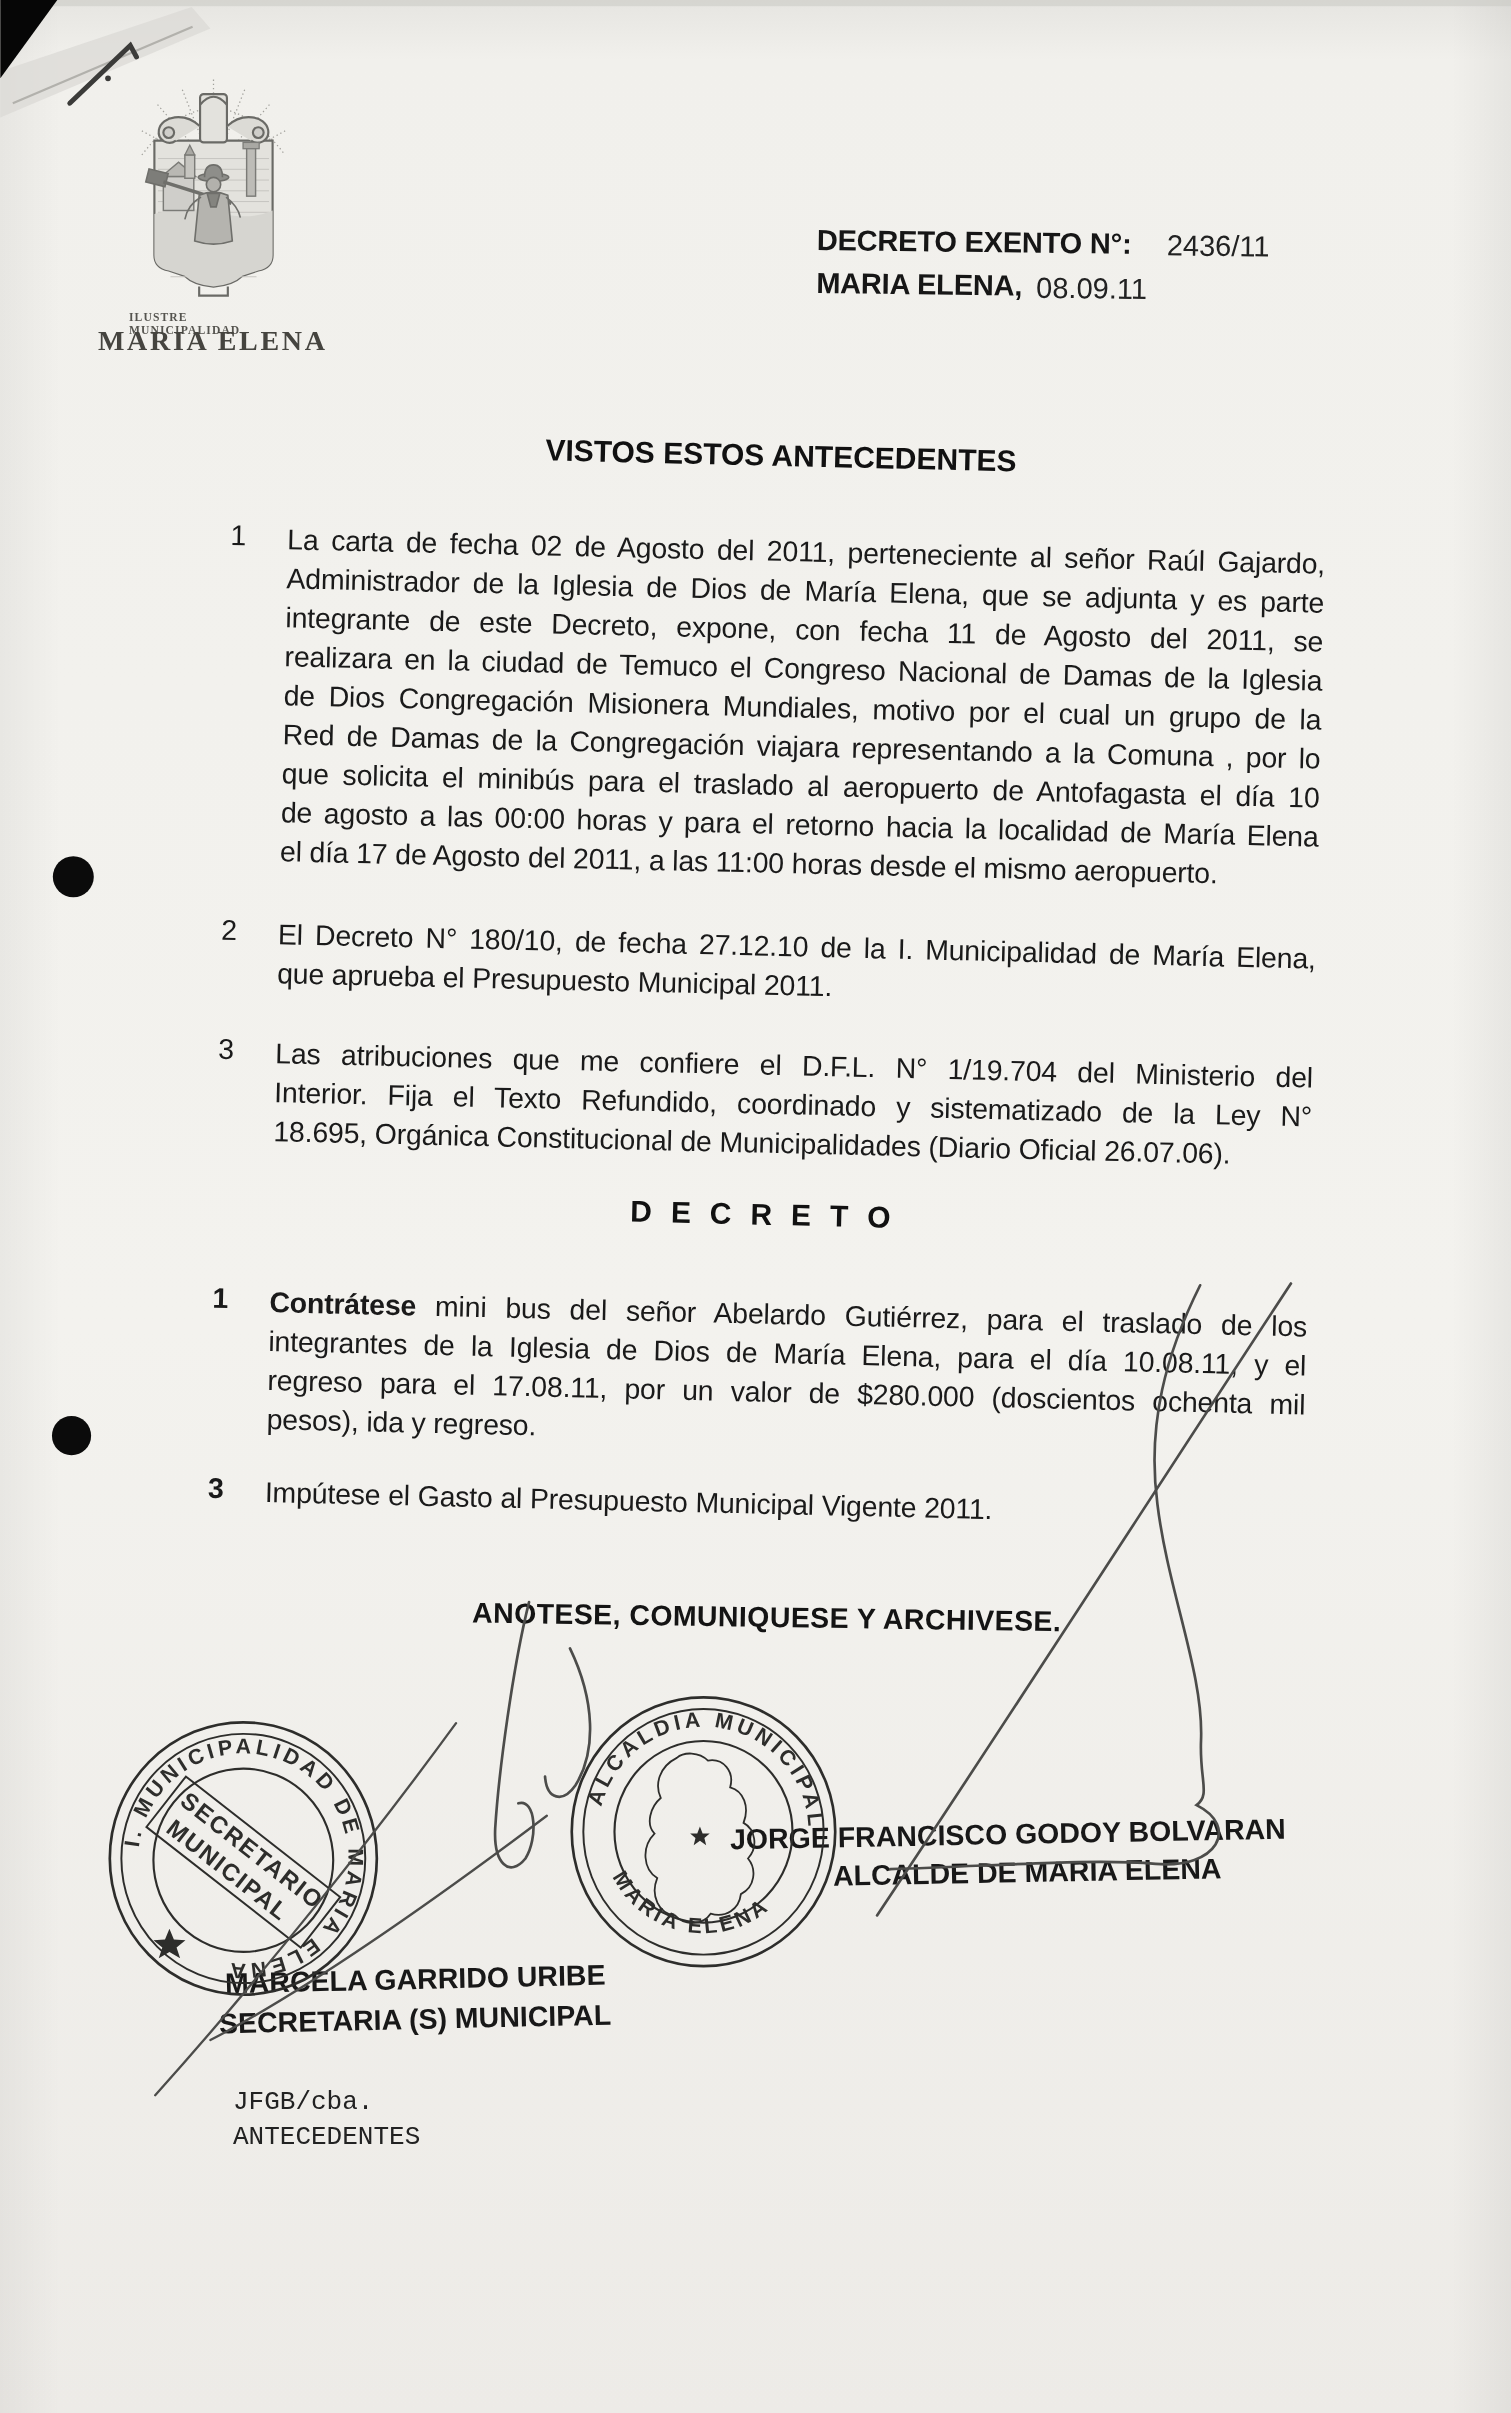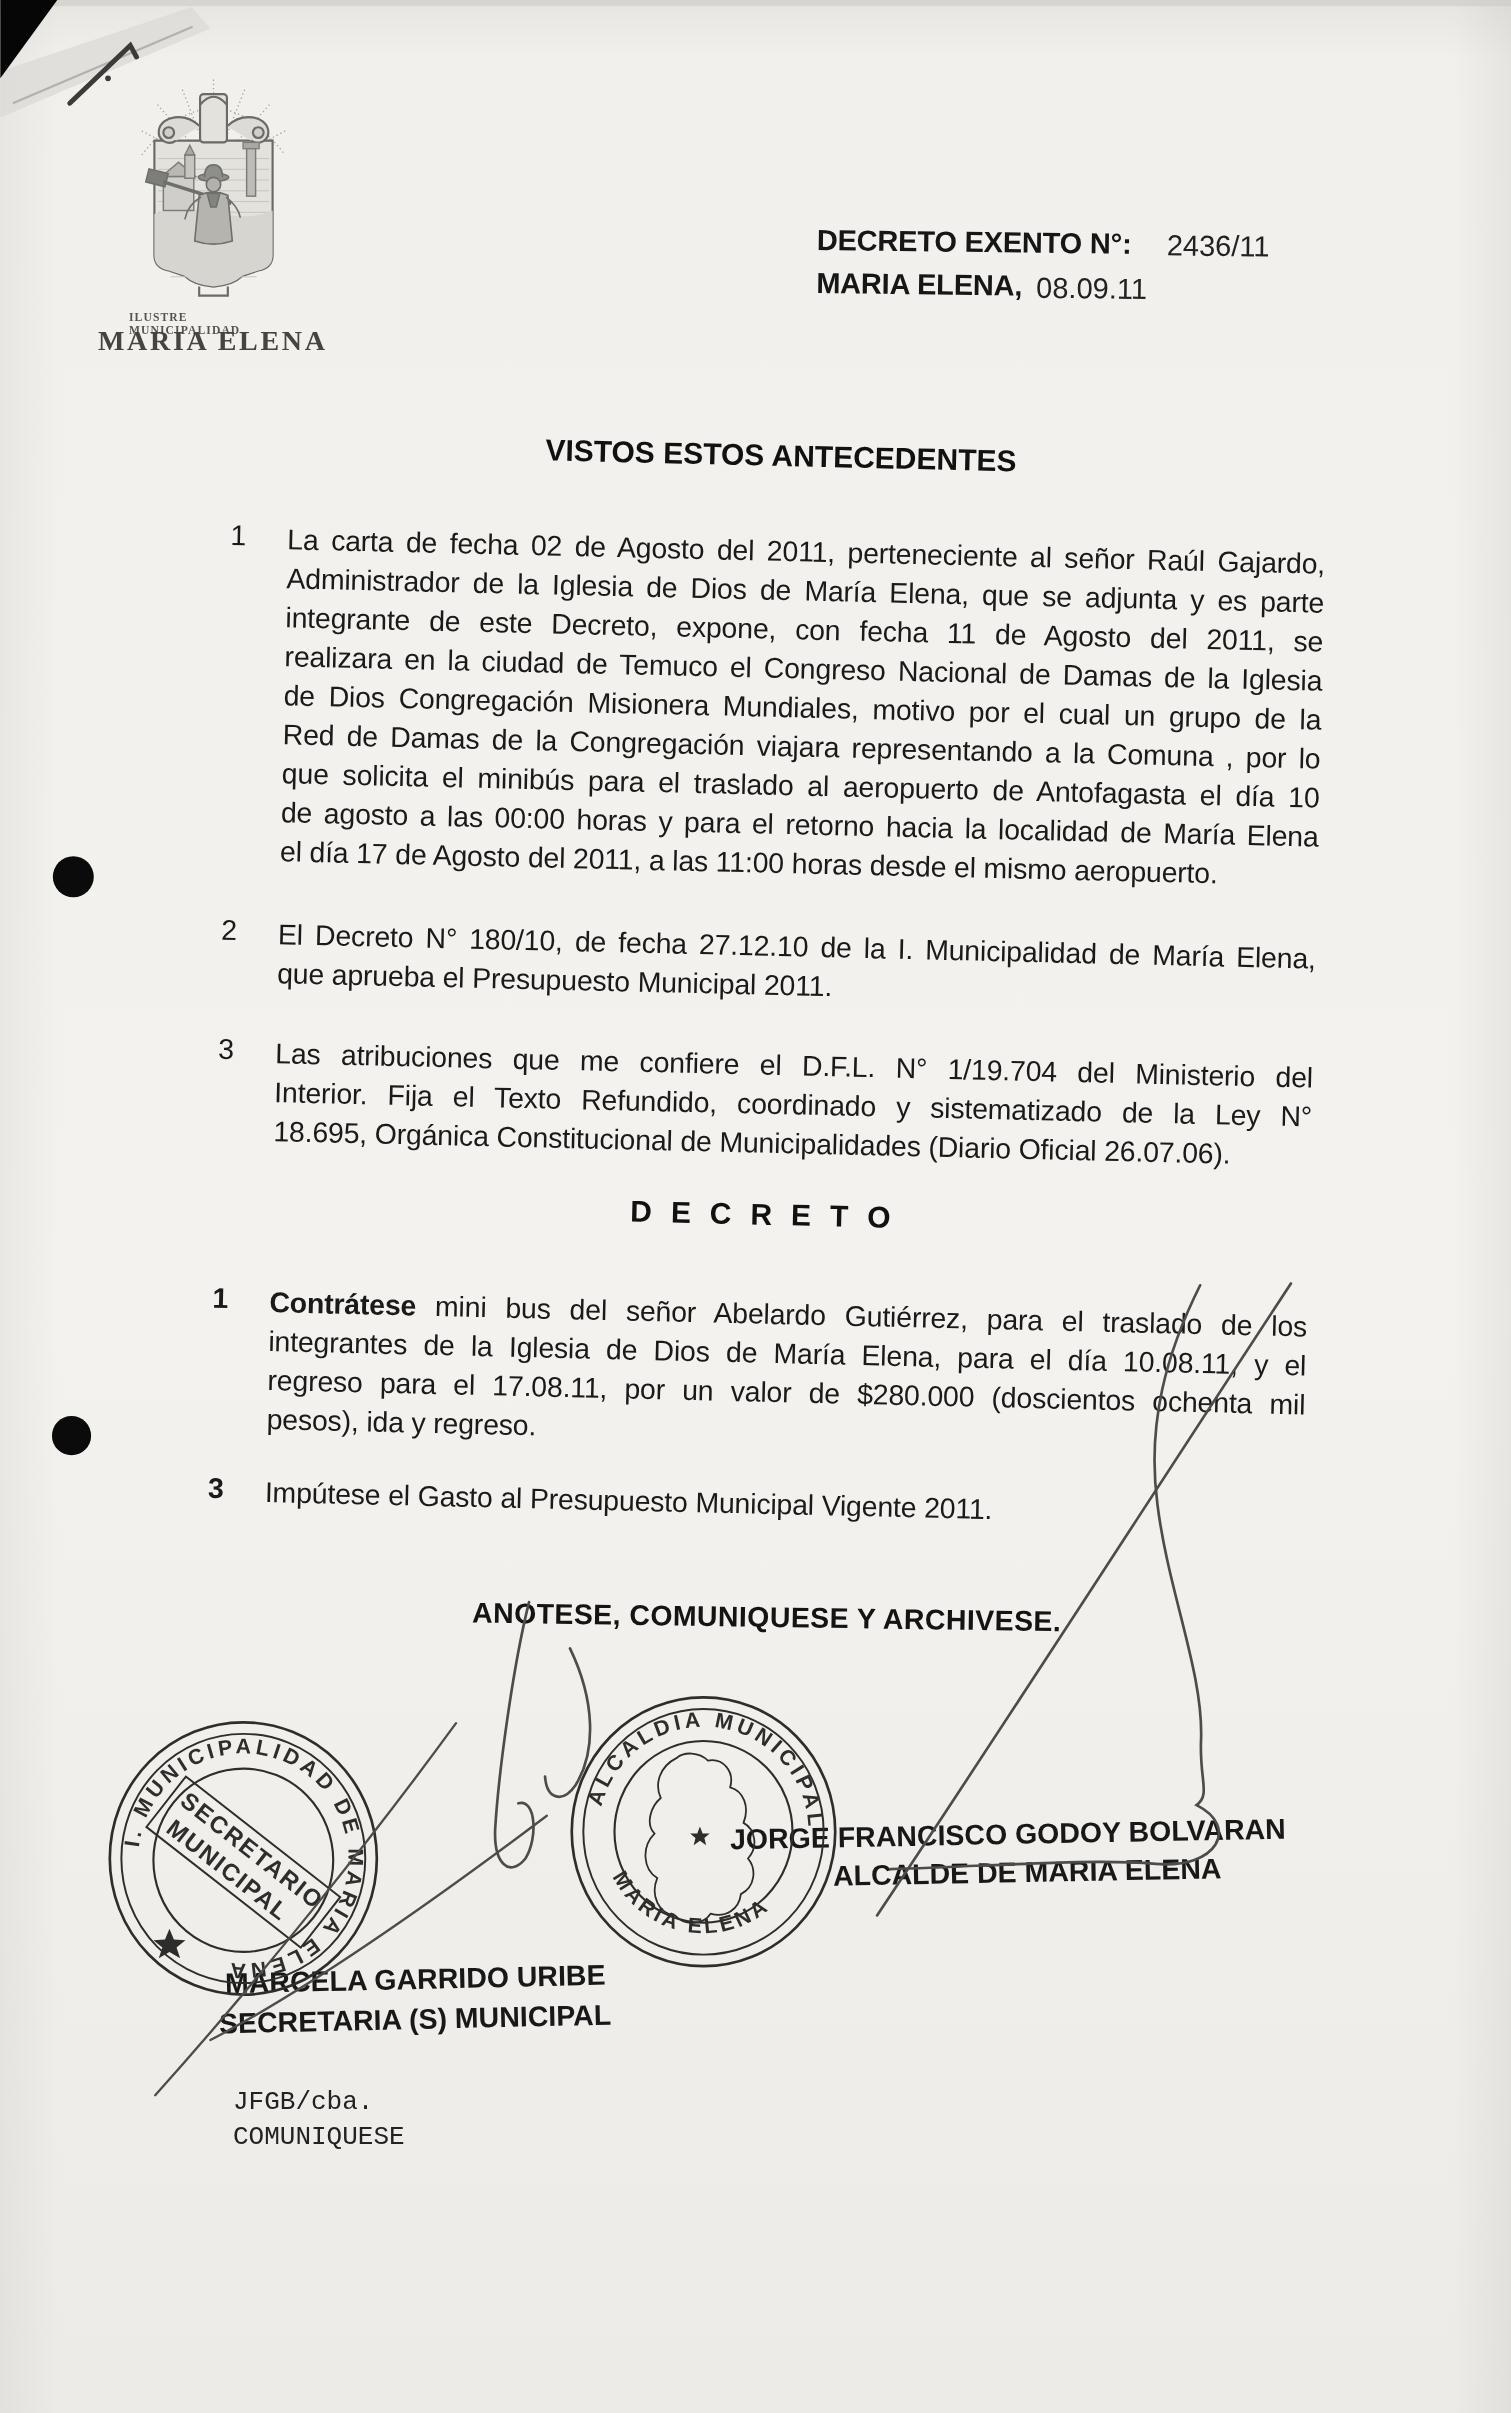--- a/index.html
+++ b/index.html
@@ -178,21 +178,21 @@
     <div id="closing-line">ANOTESE, COMUNIQUESE Y ARCHIVESE.</div>
   </div>
 
   <div id="alcalde-name" class="sig-name">JORGE FRANCISCO GODOY BOLVARAN</div>
   <div id="alcalde-title" class="sig-name">ALCALDE DE MARIA ELENA</div>
   <div id="secretaria-name" class="sig-name">MARCELA GARRIDO URIBE</div>
   <div id="secretaria-title" class="sig-name">SECRETARIA (S) MUNICIPAL</div>
 
   <div id="footer-block" class="abs">
     <div>JFGB/cba.</div>
-    <div>COMUNIQUESE</div>
+    <div>ANTECEDENTES</div>
     <div>
 
     <div></div>
         <div></div>
         <div></div>
       </div>
   </div>
 
   <svg id="overlay" width="1512" height="2413" viewBox="0 0 1698 2711">
 

